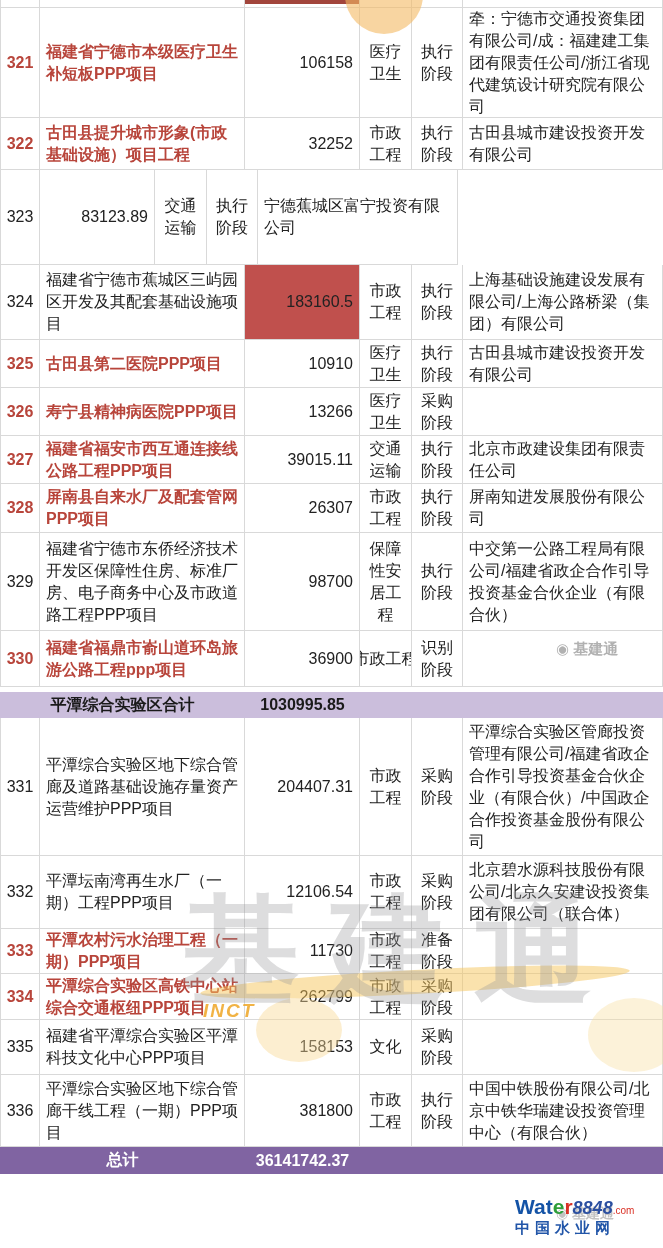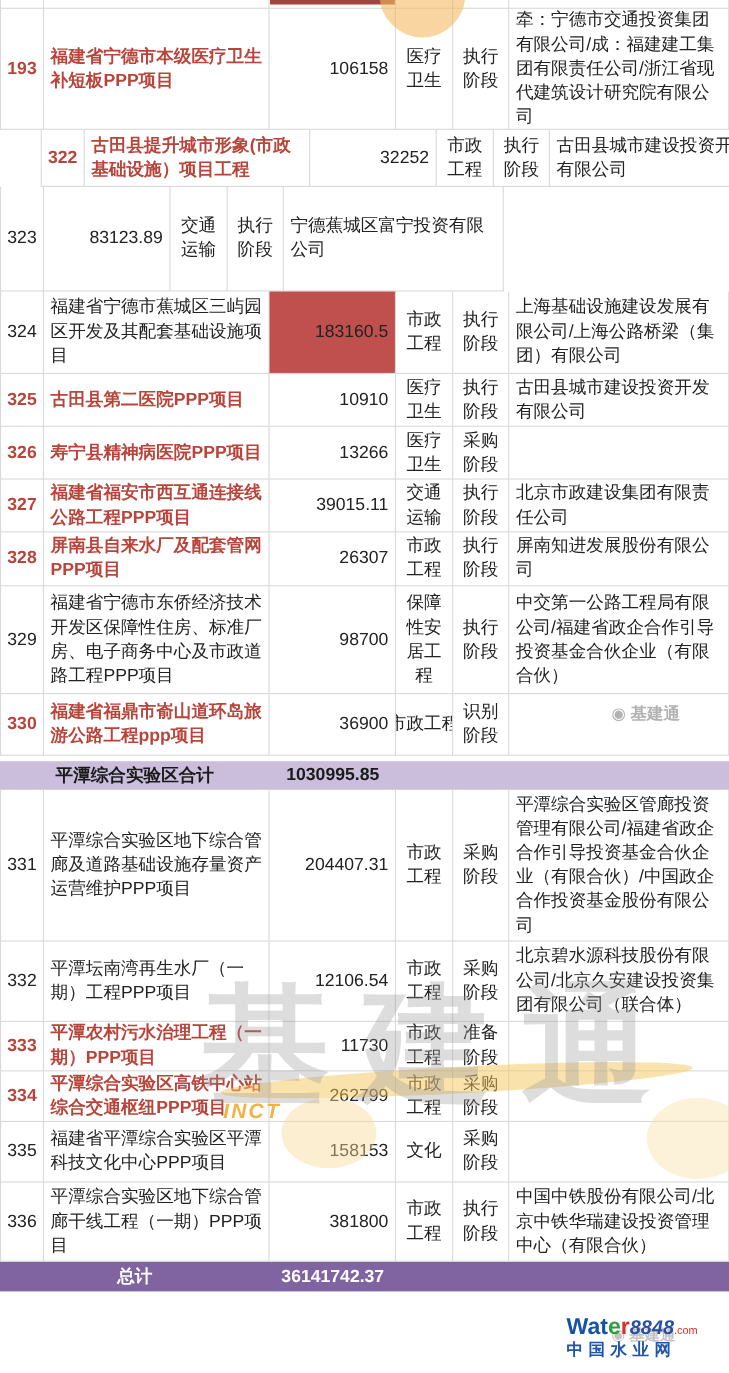--- a/index.html
+++ b/index.html
@@ -64,28 +64,28 @@
   <div class="tbl">
       <div class="trow t-partial" style="height: 8px;">
         <div class="cell c-no"></div>
         <div class="cell c-name"></div>
         <div class="cell c-amt red-top"></div>
         <div class="cell c-cat"></div>
         <div class="cell c-stage"></div>
         <div class="cell c-comp"></div>
       </div>
       <div class="trow t-data red-row" style="height: 110px;">
-        <div class="cell c-no">193</div>
+        <div class="cell c-no">321</div>
         <div class="cell c-name">福建省宁德市本级医疗卫生补短板PPP项目</div>
         <div class="cell c-amt">106158</div>
         <div class="cell c-cat">医疗卫生</div>
         <div class="cell c-stage">执行阶段</div>
         <div class="cell c-comp">牵：宁德市交通投资集团有限公司/成：福建建工集团有限责任公司/浙江省现代建筑设计研究院有限公司</div>
       </div>
-      <div class="trow t-data red-row" style="height: 52px; padding-left: 37px;">
+      <div class="trow t-data red-row" style="height: 52px;">
         <div class="cell c-no">322</div>
         <div class="cell c-name">古田县提升城市形象(市政基础设施）项目工程</div>
         <div class="cell c-amt">32252</div>
         <div class="cell c-cat">市政工程</div>
         <div class="cell c-stage">执行阶段</div>
         <div class="cell c-comp">古田县城市建设投资开发有限公司</div>
       </div>
       <div class="trow t-data" style="height: 95px;">
         <div class="cell c-no">323</div>
         <div class="cell c-amt">83123.89</div>

